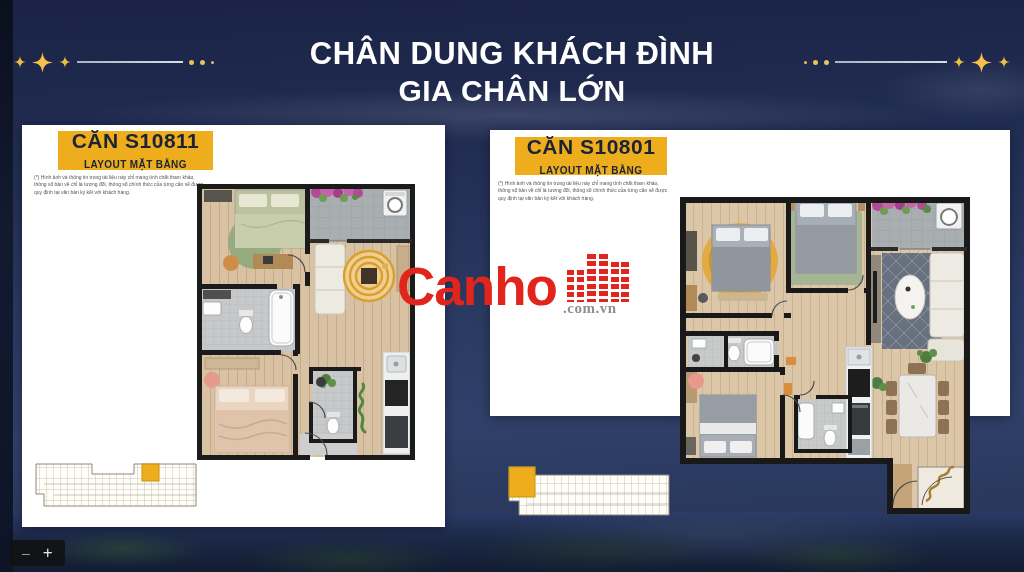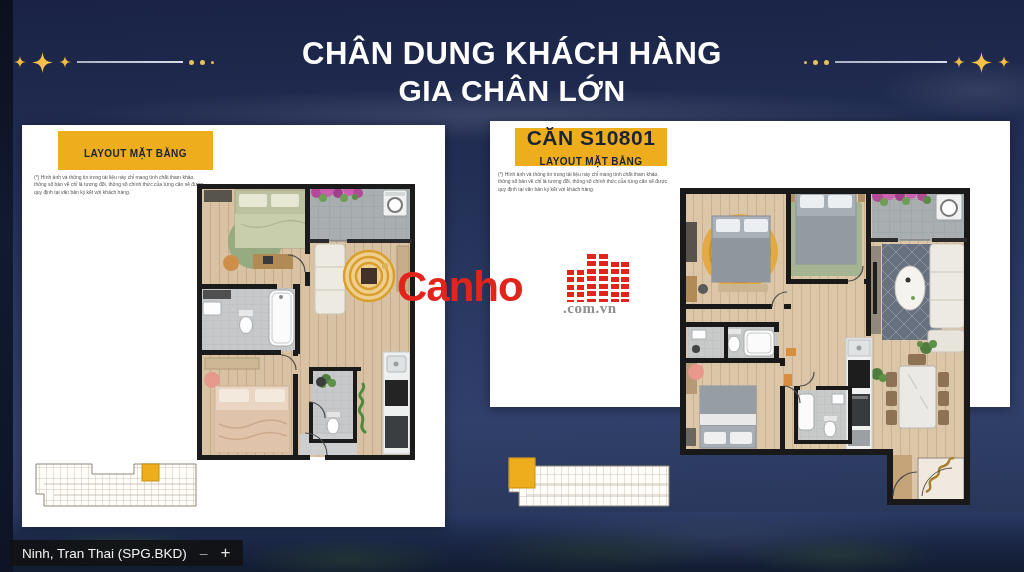--- a/index.html
+++ b/index.html
@@ -21,30 +21,30 @@
   .title{position:absolute;width:1024px;text-align:center;color:#ffffff;font-weight:bold;letter-spacing:.5px;}
   .title.l1{top:36px;font-size:31px;}
   .title.l2{top:74px;font-size:30px;}
   .deco{position:absolute;top:51px;height:22px;display:flex;align-items:center;gap:6px;z-index:2;}
   .deco .line{position:relative;flex:1;height:2px;background:linear-gradient(90deg,#aab2c4,#d9dde8);}
   .deco .dot{border-radius:50%;background:#e9c05f;flex:0 0 auto;}
   .d5{width:5px;height:5px;} .d3{width:3px;height:3px;}
   .star{flex:0 0 auto;}
   .card{position:absolute;background:#ffffff;z-index:2;box-shadow:0 2px 10px rgba(0,0,0,.35);}
   .card.left{left:22px;top:125px;width:423px;height:402px;}
-  .card.right{left:490px;top:121px;width:520px;height:286px;}
+  .card.right{left:490px;top:130px;width:520px;height:286px;}
   .badge{position:absolute;background:#eead1d;color:#1a2335;display:flex;flex-direction:column;
          align-items:center;justify-content:center;line-height:1.05;}
   .badge .bt{font-size:21px;font-weight:bold;letter-spacing:.5px;}
   .badge .bs{font-size:10px;font-weight:bold;letter-spacing:.4px;margin-top:8px;}
   .disc{position:absolute;font-size:5px;line-height:1.45;color:#555;width:210px;}
   .plan{position:absolute;}
   .keyplan{position:absolute;}
   .watermark{position:absolute;left:397px;top:252px;width:250px;height:72px;z-index:5;}
-  .canho-text{position:absolute;left:0;top:6px;font-size:42px;line-height:58px;font-weight:bold;
+  .canho-text{position:absolute;left:0;top:6px;font-size:53px;line-height:58px;font-weight:bold;
               color:#e2251c;letter-spacing:-1px;text-align:center;}
   .canho-bld{position:absolute;left:170px;top:2px;width:72px;height:48px;display:flex;align-items:flex-end;gap:3px;}
   .canho-bld .col{background-image:
       linear-gradient(90deg, rgba(0,0,0,0) 0 42%, #ffffff 42% 56%, rgba(0,0,0,0) 56%),
       repeating-linear-gradient(180deg,#e2251c 0 5px,#ffffff 5px 7.5px);}
   .c1{width:17px;height:32px;} .c2{width:21px;height:48px;} .c3{width:18px;height:40px;}
   .canho-suffix{position:absolute;left:166px;top:48px;font-size:15px;font-weight:bold;color:#8f8f8f;letter-spacing:.5px;font-family:Liberation Serif, serif;}
   .presenter{position:absolute;left:10px;top:540px;z-index:6;display:flex;align-items:center;gap:13px;
              background:rgba(16,16,16,.85);border-radius:3px;padding:3px 12px;color:#f2f2f2;font-size:13.5px;}
   .presenter .zo{color:#9a9a9a;font-size:14px;cursor:default;}
@@ -54,21 +54,21 @@
 <body>
 
 <div class="stage">
 
   <div class="cloud" style="left:80px;top:88px;width:860px;height:54px;background:radial-gradient(closest-side,rgba(195,202,220,.16),transparent);"></div>
   <div class="cloud" style="left:880px;top:60px;width:200px;height:60px;background:radial-gradient(closest-side,rgba(200,206,224,.12),transparent);"></div>
   <div class="landscape"></div>
   <div class="edge-left"></div>
 
   <div class="header">
-    <div class="title l1">CHÂN DUNG KHÁCH HÀNG</div>
+    <div class="title l1">CHÂN DUNG KHÁCH ĐÌNH</div>
     <div class="title l2">GIA CHÂN LỚN</div>
 
     <div class="deco" style="left:14px;width:200px;">
       <svg class="star" width="12" height="12" viewBox="0 0 24 24">
           <path d="M12 0 C13.2 8.4 15.6 10.8 24 12 C15.6 13.2 13.2 15.6 12 24 C10.8 15.6 8.4 13.2 0 12 C8.4 10.8 10.8 8.4 12 0 Z" fill="#f2bb45"></path>
         </svg>
       <svg class="star" width="21" height="21" viewBox="0 0 24 24">
           <path d="M12 0 C13.2 8.4 15.6 10.8 24 12 C15.6 13.2 13.2 15.6 12 24 C10.8 15.6 8.4 13.2 0 12 C8.4 10.8 10.8 8.4 12 0 Z" fill="#f6c04a"></path>
         </svg>
       <svg class="star" width="12" height="12" viewBox="0 0 24 24">
@@ -92,20 +92,21 @@
           <path d="M12 0 C13.2 8.4 15.6 10.8 24 12 C15.6 13.2 13.2 15.6 12 24 C10.8 15.6 8.4 13.2 0 12 C8.4 10.8 10.8 8.4 12 0 Z" fill="#f6c04a"></path>
         </svg>
       <svg class="star" width="12" height="12" viewBox="0 0 24 24">
           <path d="M12 0 C13.2 8.4 15.6 10.8 24 12 C15.6 13.2 13.2 15.6 12 24 C10.8 15.6 8.4 13.2 0 12 C8.4 10.8 10.8 8.4 12 0 Z" fill="#f2bb45"></path>
         </svg>
     </div>
   </div>
 
   <div class="card left">
     <div class="badge" style="left:36px;top:6px;width:155px;height:39px;">
+      <div class="bt">CĂN S10811</div>
       <div class="bs">LAYOUT MẶT BẰNG</div>
     </div>
     <div class="disc" style="left:12px;top:49px;">
       <div>(*) Hình ảnh và thông tin trong tài liệu này chỉ mang tính chất tham khảo,</div>
       <div>thông số bản vẽ chỉ là tương đối, thông số chính thức của từng căn sẽ được</div>
       <div>quy định tại văn bản ký kết với khách hàng.</div>
     </div>
 
     <svg class="plan" style="left:175px;top:59px;" width="218" height="276" viewBox="0 0 218 276">
       <defs>
@@ -503,18 +504,17 @@
     <div class="canho-text">Canho</div>
     <div class="canho-bld">
       <div class="col c1"></div>
       <div class="col c2"></div>
       <div class="col c3"></div>
     </div>
     <div class="canho-suffix">.com.vn</div>
   </div>
 
   <div class="presenter">
-    <span>Ninh, Tran Thai (SPG.BKD)</span>
     <span class="zo">–</span>
     <span class="zi">+</span>
   </div>
 
 </div>
 
 </body></html>

